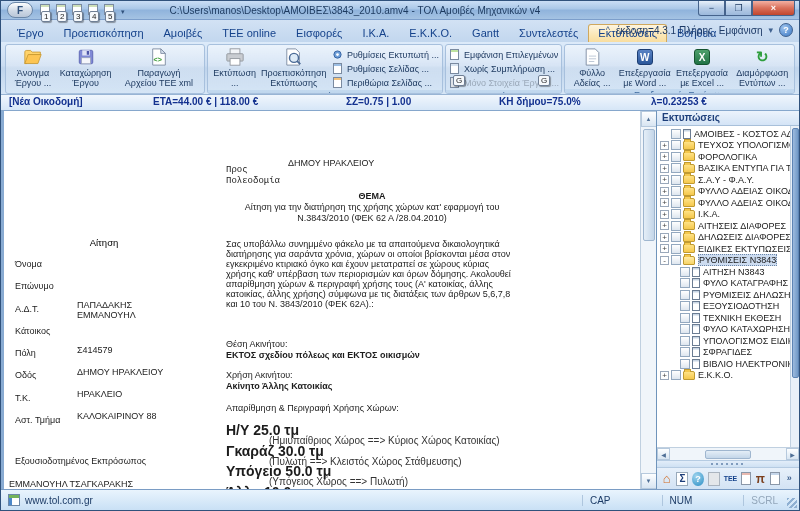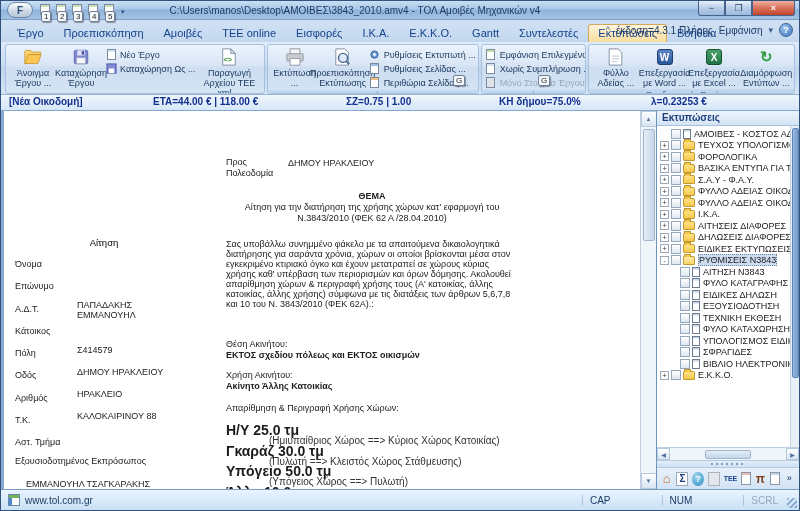--- a/index.html
+++ b/index.html
@@ -87,21 +87,21 @@
   .main { flex:1; display:flex; background:#fff; min-height:0; }
   .docarea { flex:1; position:relative; overflow:hidden; background:#fff; border-left:3px solid #89abd2; }
   .doc-text { position:absolute; font-size:9px; color:#1c1c1c; }
   .bold { font-weight:bold; }
   .leftcol { position:absolute; left:11px; top:126px; width:178px; }
   .apptitle { font-size:9.5px; font-weight:normal; text-align:center; width:178px; height:22px; }
   .fieldrow { display:flex; height:22.3px; font-size:9px; color:#1c1c1c; }
   .flabel { width:62px; }
   .fvalue { flex:1;margin-top:41px; }
   .centercol { position:absolute; left:222px; top:42px; width:292px; font-size:9px; color:#1c1c1c; }
-  .pros { position:absolute; left:0; top:4px; white-space:pre-line; line-height:11px; }
+  .pros { position:absolute; left:0; top:12px; white-space:pre-line; line-height:11px;font-family:Liberation Mono, monospace; }
   .prosval { position:absolute; left:62px; top:5px; }
   .thema { position:absolute; top:38px; width:100%; text-align:center; font-weight:bold; }
   .subject { position:absolute; top:49px; width:100%; text-align:center; line-height:11px; }
   .bodytext { position:absolute; top:86px; width:292px; line-height:10px; }
   .blk { position:absolute; width:292px; line-height:10.5px; }
   .spacename { font-size:14px; font-weight:bold; line-height:11px; }
   .spacedesc { font-size:10px; color:#333; line-height:9.5px; padding-left:7px;margin-left:36px; }
 
   
   .vscroll { width:16px; background:#f0f5fa; border-left:1px solid #c0d0e0; display:flex;
@@ -257,37 +257,20 @@
             <svg width="18" height="18" viewBox="0 0 24 24">
                 <rect x="3" y="3" width="18" height="18" rx="2" fill="#8089d6" stroke="#4d55a8"></rect>
                 <rect x="7" y="3" width="10" height="7" fill="#dfe3f5"></rect>
                 <rect x="13" y="4" width="3" height="5" fill="#4d55a8"></rect>
                 <rect x="6" y="13" width="12" height="8" fill="#f5f6fb" stroke="#9aa4b8"></rect>
               </svg>
           </span>
           <span class="biglabel">Καταχώρηση
 Έργου</span>
         </div>
-        <div class="smallstack">
-          <div class="smallbtn">
-            <span class="sicon">
-                <span class="minipage"></span>
-              </span>
-            <span class="slabel">Νέο Έργο</span>
-          </div>
-          <div class="smallbtn">
-            <span class="sicon">
-              <svg width="11" height="11" viewBox="0 0 12 12">
-                  <rect x="1" y="1" width="10" height="10" fill="#8089d6" stroke="#4d55a8"></rect>
-                  <rect x="3" y="6" width="6" height="5" fill="#fff"></rect>
-                </svg>
-            </span>
-            <span class="slabel">Καταχώρηση Ως ...</span>
-          </div>
-        </div>
         <div class="vsep"></div>
         <div class="bigbtn">
           <span class="ricon">
             <svg width="16" height="18" viewBox="0 0 16 20">
                 <path d="M1 1h9l5 5v13H1z" fill="#fff" stroke="#7a8aa0"></path>
                 <path d="M10 1l5 5h-5z" fill="#dce6f2" stroke="#7a8aa0"></path>
                 <text x="2" y="15" font-size="8" fill="#3a9b35" font-weight="bold">&lt;&gt;</text>
               </svg>
           </span>
           <span class="biglabel">Παραγωγή
@@ -447,33 +430,29 @@
           </div>
         <div class="fieldrow">
             <span class="flabel">Πόλη</span>
             <span class="fvalue">ΗΡΑΚΛΕΙΟ</span>
           </div>
         <div class="fieldrow">
             <span class="flabel">Οδός</span>
             <span class="fvalue">ΚΑΛΟΚΑΙΡΙΝΟΥ 88</span>
           </div>
         <div class="fieldrow">
-            <span class="flabel">Αριθμός</span>
-            <span class="fvalue"></span>
-          </div>
-        <div class="fieldrow">
             <span class="flabel">Τ.Κ.</span>
           </div>
         <div class="fieldrow">
             <span class="flabel">Αστ. Τμήμα</span>
             <span class="fvalue"></span>
           </div>
       </div>
       <div class="doc-text" style="left:11px; top:345px;">Εξουσιοδοτημένος Εκπρόσωπος</div>
-      <div class="doc-text" style="left:22px; top:368px;">ΕΜΜΑΝΟΥΗΛ ΤΣΑΓΚΑΡΑΚΗΣ</div>
+      <div class="doc-text" style="left:5px; top:368px;">ΕΜΜΑΝΟΥΗΛ ΤΣΑΓΚΑΡΑΚΗΣ</div>
 
       <div class="centercol">
         <div class="pros">Προς
 Πολεοδομία</div>
         <div class="prosval">ΔΗΜΟΥ ΗΡΑΚΛΕΙΟΥ</div>
         <div class="thema">ΘΕΜΑ</div>
         <div class="subject">Αίτηση για την διατήρηση της χρήσης χώρων κατ' εφαρμογή του Ν.3843/2010 (ΦΕΚ 62 Α /28.04.2010)</div>
         <div class="bodytext">Σας υποβάλλω συνημμένο φάκελο με τα απαιτούμενα δικαιολογητικά διατήρησης για σαράντα χρόνια, χώρων οι οποίοι βρίσκονται μέσα στον εγκεκριμένο κτιριακό όγκο και έχουν μετατραπεί σε χώρους κύριας χρήσης καθ' υπέρβαση των περιορισμών και όρων δόμησης. Ακολουθεί απαρίθμηση χώρων &amp; περιγραφή χρήσης τους (Α' κατοικίας, άλλης κατοικίας, άλλης χρήσης) σύμφωνα με τις διατάξεις των άρθρων 5,6,7,8 και 10 του Ν. 3843/2010 (ΦΕΚ 62Α).:</div>
         <div class="blk" style="top:186px">Θέση Ακινήτου:</div>
         <div class="blk bold" style="top:197px">ΕΚΤΟΣ σχεδίου πόλεως και ΕΚΤΟΣ οικισμών</div>
@@ -581,21 +560,21 @@
               <span class="tlabel">ΑΙΤΗΣΗ Ν3843</span>
             </div>
           <div class="trow child">
               <span class="tchk"></span>
               <span class="tdoc"></span>
               <span class="tlabel">ΦΥΛΟ ΚΑΤΑΓΡΑΦΗΣ ΕΛΛΕΙΨ</span>
             </div>
           <div class="trow child">
               <span class="tchk"></span>
               <span class="tdoc"></span>
-              <span class="tlabel">ΕΙΔΙΚΕΣ ΔΗΛΩΣΗ</span>
+              <span class="tlabel">ΡΥΘΜΙΣΕΙΣ ΔΗΛΩΣΗ</span>
             </div>
           <div class="trow child">
               <span class="tchk"></span>
               <span class="tdoc"></span>
               <span class="tlabel">ΕΞΟΥΣΙΟΔΟΤΗΣΗ</span>
             </div>
           <div class="trow child">
               <span class="tchk"></span>
               <span class="tdoc"></span>
               <span class="tlabel">ΤΕΧΝΙΚΗ ΕΚΘΕΣΗ</span>

